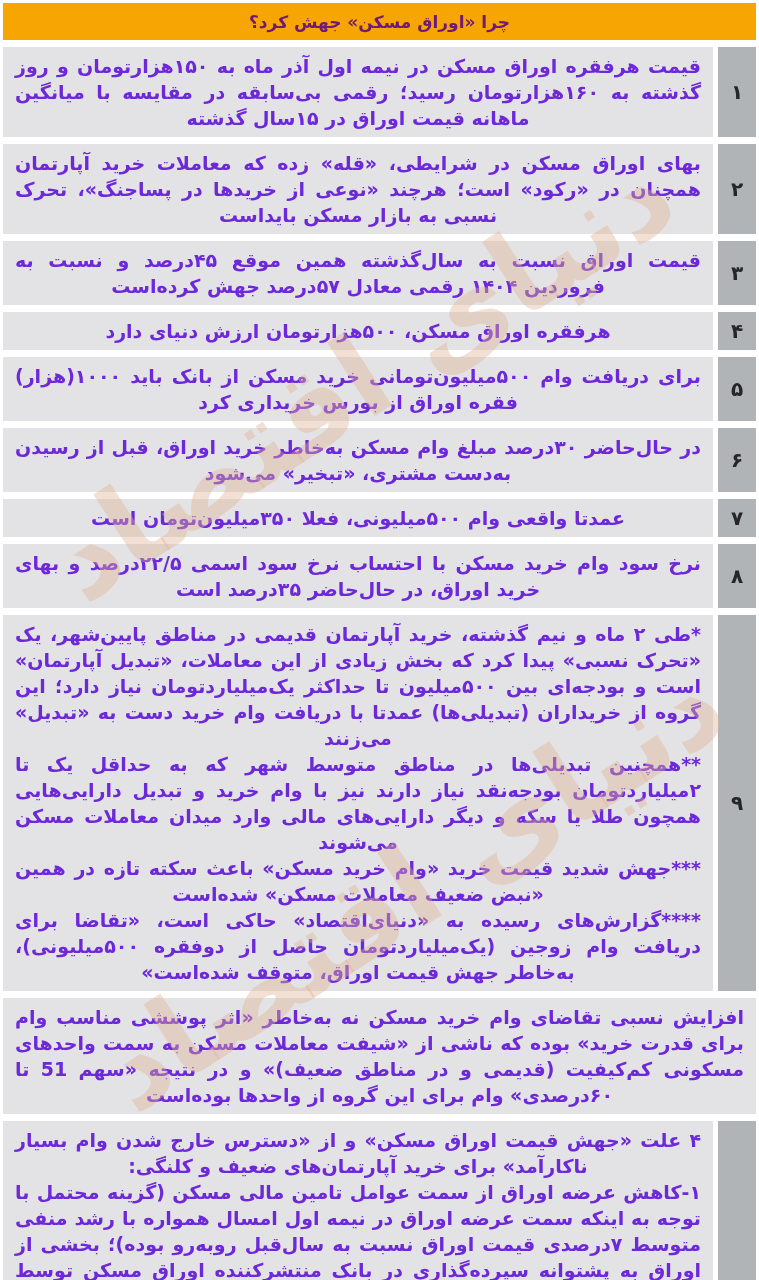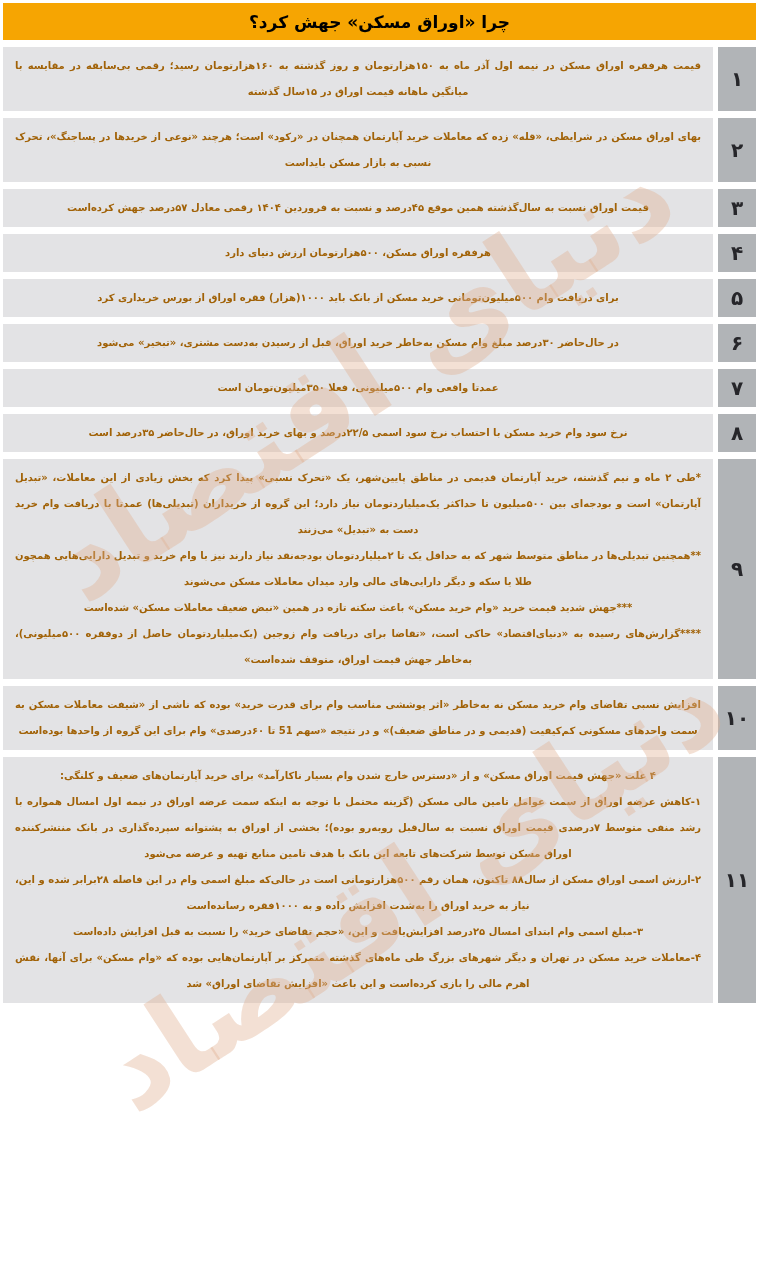--- a/index.html
+++ b/index.html
@@ -7,27 +7,27 @@
     width:759px;height:1280px;overflow:hidden;position:relative;
     background:#ffffff;
     font-family:"DejaVu Sans","Liberation Sans",sans-serif;
     direction:rtl;
   }
   .page{position:relative;padding:3px 3px 0 3px;}
   .header{
     background:#F6A502;
     height:37px;margin-bottom:7px;
     display:flex;align-items:center;justify-content:center;
-    font-size:17px;font-weight:bold;color:#000000;
+    font-size:17px;font-weight:bold;color:#701a75;
   }
   .rows{display:flex;flex-direction:column;row-gap:7px;}
   .row{display:flex;column-gap:5px;align-items:stretch;}
   .row .txt{
-    flex:1 1 auto;background:#E3E3E5;color:#a16207;
-    font-size:10px;font-weight:bold;line-height:26px;
+    flex:1 1 auto;background:#E3E3E5;color:#6d28d9;
+    font-size:19px;font-weight:bold;line-height:26px;
     padding:6px 12px;
     text-align:justify;text-align-last:center;
     white-space:pre-line;
     position:relative;z-index:2;
   }
   .row .num{
     flex:0 0 38px;background:#B1B4B7;color:#26262a;
     display:flex;align-items:center;justify-content:center;
     font-size:20px;font-weight:bold;
     position:relative;z-index:2;
@@ -94,21 +94,20 @@
 
     <div class="row">
       <div class="num">۹</div>
       <div class="txt">*طی ۲ ماه و نیم گذشته، خرید آپارتمان قدیمی در مناطق پایین‌شهر، یک «تحرک نسبی» پیدا کرد که بخش زیادی از این معاملات، «تبدیل آپارتمان» است و بودجه‌ای بین ۵۰۰میلیون تا حداکثر یک‌میلیاردتومان نیاز دارد؛ این گروه از خریداران (تبدیلی‌ها) عمدتا با دریافت وام خرید دست به «تبدیل» می‌زنند
 **همچنین تبدیلی‌ها در مناطق متوسط شهر که به حداقل یک تا ۲میلیاردتومان بودجه‌نقد نیاز دارند نیز با وام خرید و تبدیل دارایی‌هایی همچون طلا یا سکه و دیگر دارایی‌های مالی وارد میدان معاملات مسکن می‌شوند
 ***جهش شدید قیمت خرید «وام خرید مسکن» باعث سکته تازه در همین «نبض ضعیف معاملات مسکن» شده‌است
 ****گزارش‌های رسیده به «دنیای‌اقتصاد» حاکی است، «تقاضا برای دریافت وام زوجین (یک‌میلیاردتومان حاصل از دوفقره ۵۰۰میلیونی)، به‌خاطر جهش قیمت اوراق، متوقف شده‌است»</div>
     </div>
 
     <div class="row">
-      <div class="num">۱۰</div>
       <div class="txt">افزایش نسبی تقاضای وام خرید مسکن نه به‌خاطر «اثر پوششی مناسب وام برای قدرت خرید» بوده که ناشی از «شیفت معاملات مسکن به سمت واحدهای مسکونی کم‌کیفیت (قدیمی و در مناطق ضعیف)» و در نتیجه «سهم 51 تا ۶۰درصدی» وام برای این گروه از واحدها بوده‌است</div>
     </div>
 
     <div class="row">
       <div class="num">۱۱</div>
       <div class="txt">۴ علت «جهش قیمت اوراق مسکن» و از «دسترس خارج شدن وام بسیار ناکارآمد» برای خرید آپارتمان‌های ضعیف و کلنگی:
 ۱-کاهش عرضه اوراق از سمت عوامل تامین مالی مسکن (گزینه محتمل با توجه به اینکه سمت عرضه اوراق در نیمه اول امسال همواره با رشد منفی متوسط ۷درصدی قیمت اوراق نسبت به سال‌قبل روبه‌رو بوده)؛ بخشی از اوراق به پشتوانه سپرده‌گذاری در بانک منتشرکننده اوراق مسکن توسط شرکت‌های تابعه این بانک با هدف تامین منابع تهیه و عرضه می‌شود
 ۲-ارزش اسمی اوراق مسکن از سال۸۸ تاکنون، همان رقم ۵۰۰هزارتومانی است در حالی‌که مبلغ اسمی وام در این فاصله ۲۸برابر شده و این، نیاز به خرید اوراق را به‌شدت افزایش داده و به ۱۰۰۰فقره رسانده‌است
 ۳-مبلغ اسمی وام ابتدای امسال ۲۵درصد افزایش‌یافت و این، «حجم تقاضای خرید» را نسبت به قبل افزایش داده‌است
 ۴-معاملات خرید مسکن در تهران و دیگر شهرهای بزرگ طی ماه‌های گذشته متمرکز بر آپارتمان‌هایی بوده که «وام مسکن» برای آنها، نقش اهرم مالی را بازی کرده‌است و این باعث «افزایش تقاضای اوراق» شد</div>

